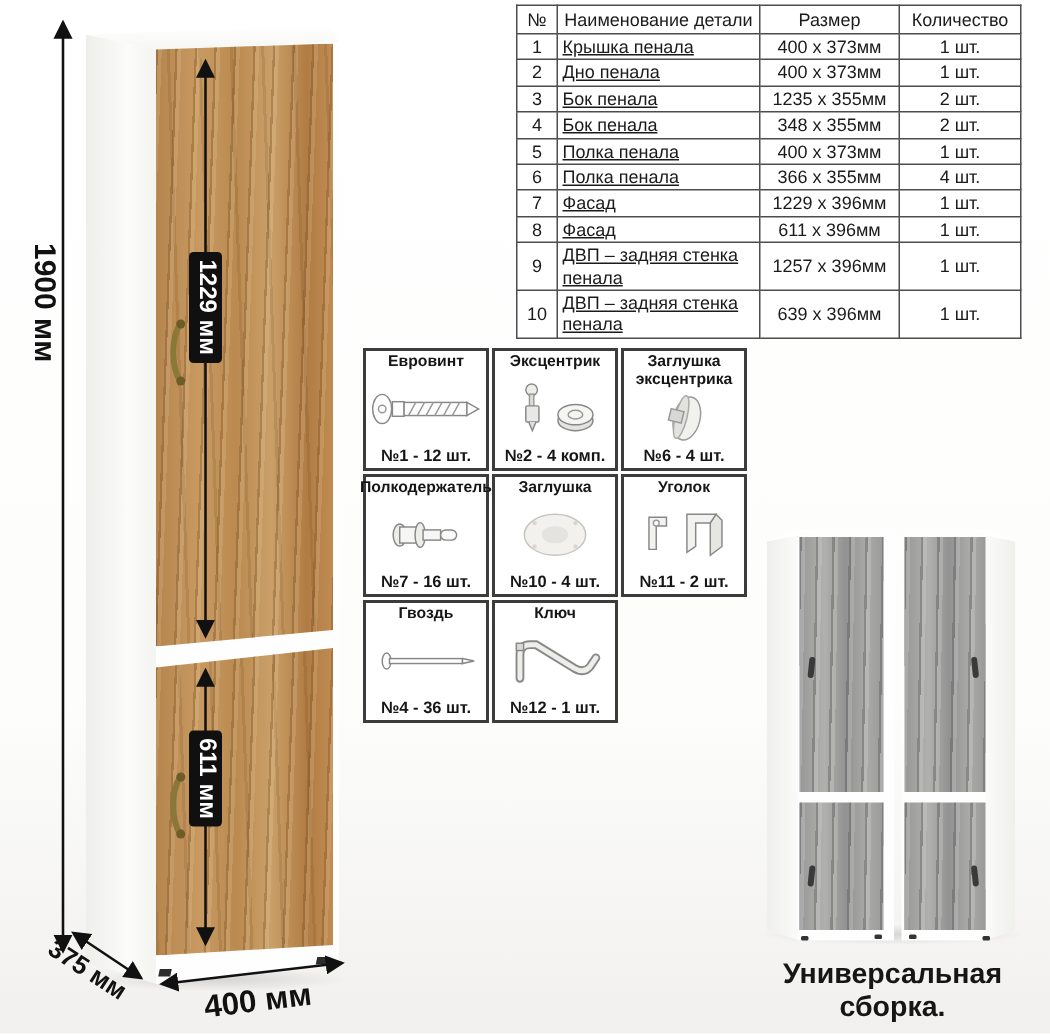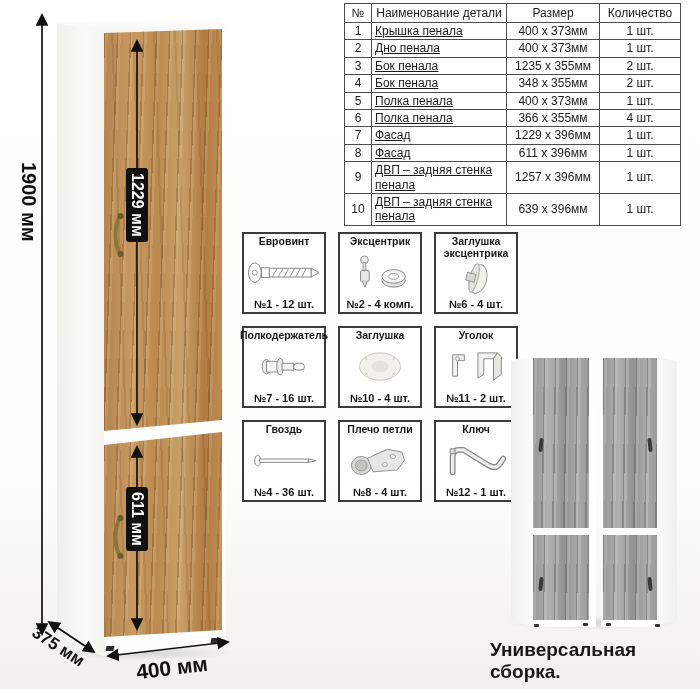--- a/index.html
+++ b/index.html
@@ -31,30 +31,30 @@
 
   
   table.parts{border-collapse:collapse;font-size:12px;color:#1b1b1b;background:#fff;}
   table.parts td,table.parts th{border:1px solid #4d4d4d;padding:1px 3px;line-height:1.2;
             font-weight:normal;text-align:center;vertical-align:middle;}
   table.parts td.name{text-align:left;text-decoration:underline;}
   table.parts tr{height:17px;}
   table.parts tr.hdr{height:19px;}
 
   
-  .hw-grid{display:grid;grid-template-columns:repeat(3,84px);grid-auto-rows:82px;gap:12px;}
+  .hw-grid{display:grid;grid-template-columns:repeat(3,84px);grid-auto-rows:82px;gap:2px;}
   .hw-cell{border:2px solid #3c3c3c;background:#fff;display:flex;flex-direction:column;
            align-items:center;box-sizing:border-box;}
   .hw-title{font-weight:bold;font-size:10.5px;line-height:1.12;text-align:center;
             padding-top:2px;color:#161616;}
   .hw-icon{flex:1;display:flex;align-items:center;justify-content:center;width:100%;}
   .hw-icon svg{max-width:74px;max-height:36px;}
   .hw-qty{font-weight:bold;font-size:11px;color:#161616;padding-bottom:2px;}
 
-  .caption{font-weight:bold;font-size:19px;color:#161616;text-align:left;}
+  .caption{font-weight:bold;font-size:19px;color:#161616;text-align:center;}
 
   .gfoot{width:5px;height:3px;background:#333;border-radius:1px;}
 </style>
 </head>
 <body>
 
 <div id="stage">
 
   <div class="abs shadow" style="left:58px;top:645px;width:175px;height:16px;"></div>
   <div class="abs shadow" style="left:505px;top:616px;width:180px;height:14px;"></div>
@@ -268,34 +268,20 @@
       <div class="hw-icon">
         <svg viewBox="0 0 76 22">
             <ellipse cx="11" cy="11" rx="3" ry="5.5" fill="#fdfdfd" stroke="#888"></ellipse>
             <rect x="13" y="9.3" width="50" height="3.4" fill="#fdfdfd" stroke="#888"></rect>
             <polygon points="63,9.3 71,11 63,12.7" fill="#fdfdfd" stroke="#888"></polygon>
           </svg>
       </div>
       <div class="hw-qty">№4 - 36 шт.</div>
     </div>
 
-    <div class="hw-cell">
-      <div class="hw-title">Плечо петли</div>
-      <div class="hw-icon">
-        <svg viewBox="0 0 76 40">
-            <ellipse cx="17" cy="25" rx="11" ry="10" fill="#d8d8d3" stroke="#888"></ellipse>
-            <ellipse cx="17" cy="25" rx="6.5" ry="6" fill="#c3c3bd" stroke="#999"></ellipse>
-            <path d="M24 17 L46 7 L62 10 L65 19 L57 30 L30 32 Z" fill="#e7e7e3" stroke="#888"></path>
-            <ellipse cx="52" cy="15" rx="3" ry="2.2" fill="#fff" stroke="#999"></ellipse>
-            <ellipse cx="43" cy="24" rx="3" ry="2.2" fill="#fff" stroke="#999"></ellipse>
-            <path d="M30 14 l14 -6" stroke="#999" fill="none"></path>
-          </svg>
-      </div>
-      <div class="hw-qty">№8 - 4 шт.</div>
-    </div>
 
     <div class="hw-cell">
       <div class="hw-title">Ключ</div>
       <div class="hw-icon">
         <svg viewBox="0 0 76 36">
             <path d="M14 30 V14 q0 -7 7 -7 h4 l26 16 q7 4 11 -1 l4 -6" fill="none" stroke="#888" stroke-width="6" stroke-linecap="round"></path>
             <path d="M14 30 V14 q0 -7 7 -7 h4 l26 16 q7 4 11 -1 l4 -6" fill="none" stroke="#ededea" stroke-width="3.4" stroke-linecap="round"></path>
             <rect x="11.5" y="6" width="5" height="5" fill="#d8d8d4" stroke="#888"></rect>
           </svg>
       </div>

